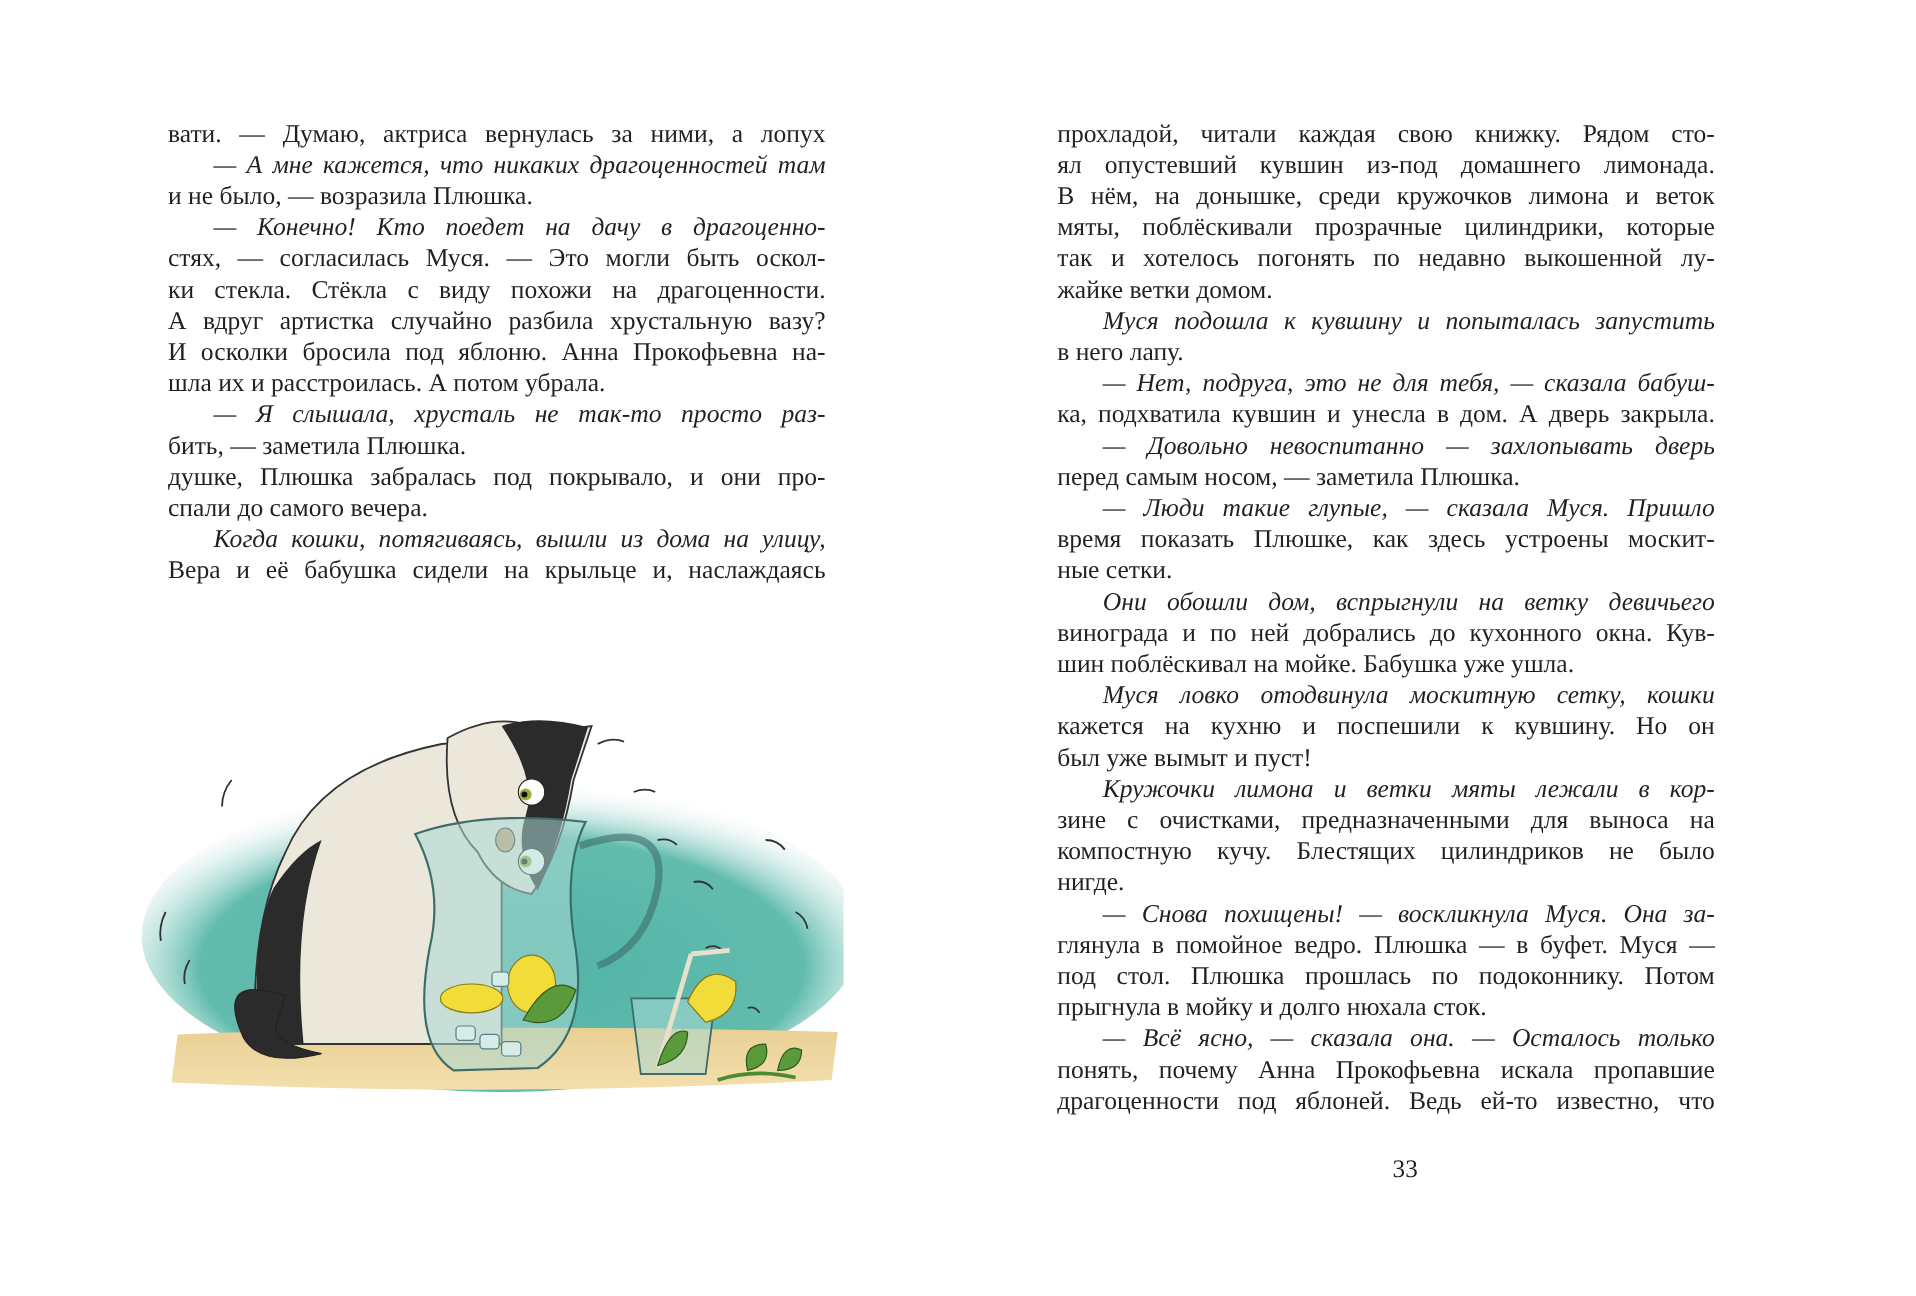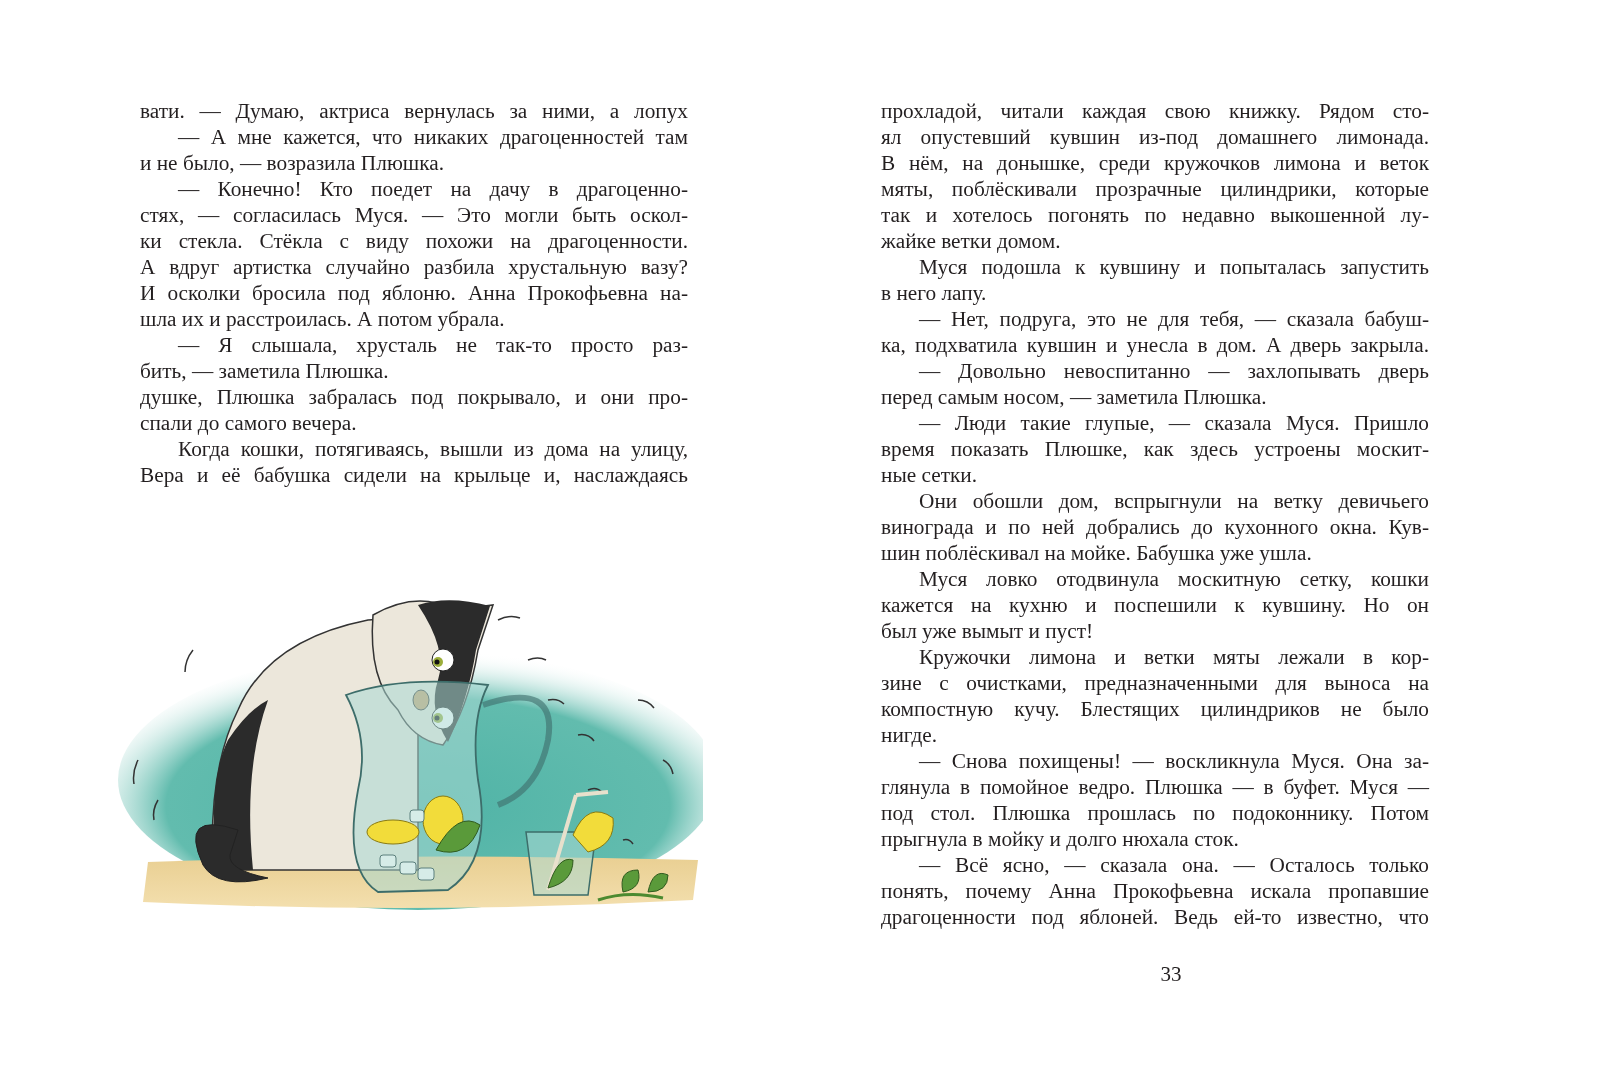--- a/index.html
+++ b/index.html
@@ -6,21 +6,21 @@
     body { width: 1597px; height: 1080px; position: relative; overflow: hidden;
            font-family: "Liberation Serif", "DejaVu Serif", serif; color: #231f20; }
     .page { position: absolute; top: 0; height: 1080px; padding-left: 42px; }
     .page-left { left: 0; width: 798px; }
     .page-right { left: 798px; width: 799px; }
     .column { position: absolute; font-size: 21.3px; line-height: 26px; }
     .page-left .column { left: 140px; top: 98px; width: 548px; }
     .page-right .column { left: 83px; top: 98px; width: 548px; }
     .line { display: block; height: 26px; white-space: nowrap; }
     .line.j { text-align: justify; text-align-last: justify; }
-    .line.indent { padding-left: 38px; }
+    .line.indent { padding-left: 38px; font-style: italic; }
     .page-number { position: absolute; left: 343px; top: 962px; width: 60px;
                    text-align: center; font-size: 21px; font-family: Liberation Serif, serif; }
     .illustration { position: absolute; left: 118px; top: 570px; width: 585px; height: 345px; }
   </style>
 </head>
 <body>
 
 <div class="page page-left">
   <div class="column" id="left-col">
       <span class="line j">вати. — Думаю, актриса вернулась за ними, а лопух</span>

